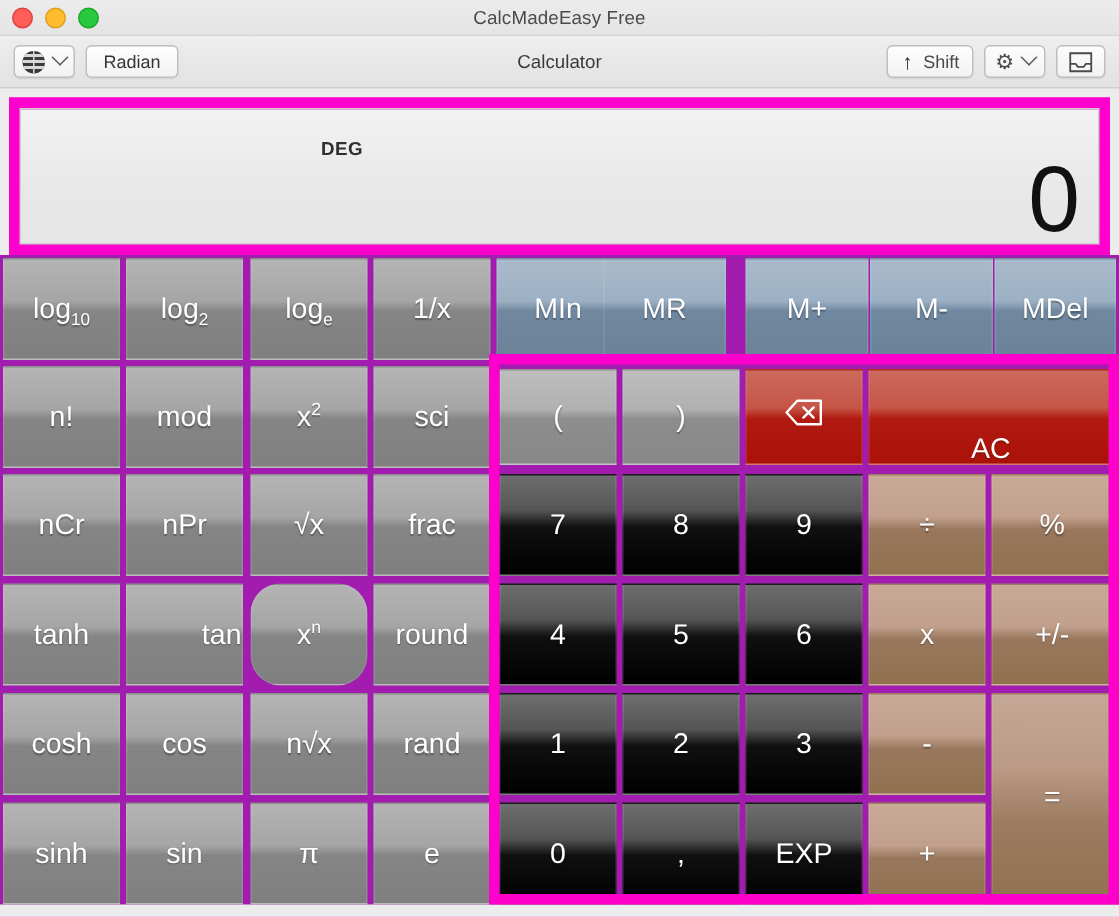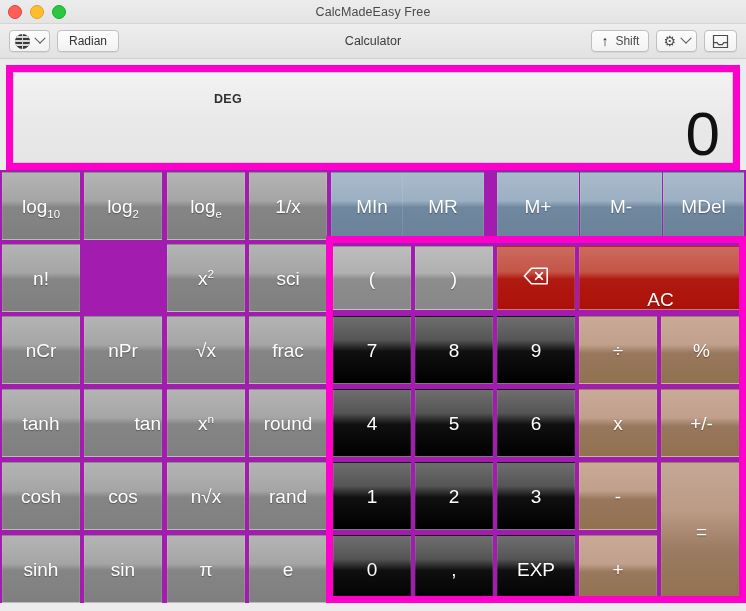--- a/index.html
+++ b/index.html
@@ -327,20 +327,23 @@
     <div class="btn mem" style="left:580px;top:2px;width:82px;height:68px;">
       <span class="lbl">M-</span>
     </div>
     <div class="btn mem" style="left:663px;top:2px;width:81px;height:68px;">
       <span class="lbl">MDel</span>
     </div>
 
     <div class="btn fn" style="left:2px;top:74px;width:78px;height:68px;">
       <span class="lbl">n!</span>
     </div>
+    <div class="btn fn" style="left:84px;top:74px;width:78px;height:68px;">
+      <span class="lbl">mod</span>
+    </div>
     <div class="btn fn" style="left:167px;top:74px;width:78px;height:68px;">
       <span class="lbl"><span>x</span><span class="sup">2</span></span>
     </div>
     <div class="btn fn" style="left:249px;top:74px;width:78px;height:68px;">
       <span class="lbl">sci</span>
     </div>
     <div class="btn paren" style="left:333px;top:76px;width:78px;height:64px;">
       <span class="lbl">(</span>
     </div>
     <div class="btn paren" style="left:415px;top:76px;width:78px;height:64px;">
@@ -385,21 +388,21 @@
     <div class="btn op" style="left:661px;top:146px;width:81px;height:68px;">
       <span class="lbl">%</span>
     </div>
 
     <div class="btn fn" style="left:2px;top:219px;width:78px;height:68px;">
       <span class="lbl">tanh</span>
     </div>
     <div class="btn fn" style="left:84px;top:219px;width:78px;height:68px;justify-content:flex-end;">
       <span class="lbl">tan</span>
     </div>
-    <div class="btn fn" style="left:167px;top:219px;width:78px;height:68px;">
+    <div class="btn fn" style="left:167px;top:219px;width:78px;height:68px;border-radius:20px;">
       <span class="lbl"><span>x</span><span class="sup">n</span></span>
     </div>
     <div class="btn fn" style="left:249px;top:219px;width:78px;height:68px;text-align:right;">
       <span class="lbl">round</span>
     </div>
     <div class="btn num" style="left:333px;top:219px;width:78px;height:68px;">
       <span class="lbl">4</span>
     </div>
     <div class="btn num" style="left:415px;top:219px;width:78px;height:68px;">
       <span class="lbl">5</span>

